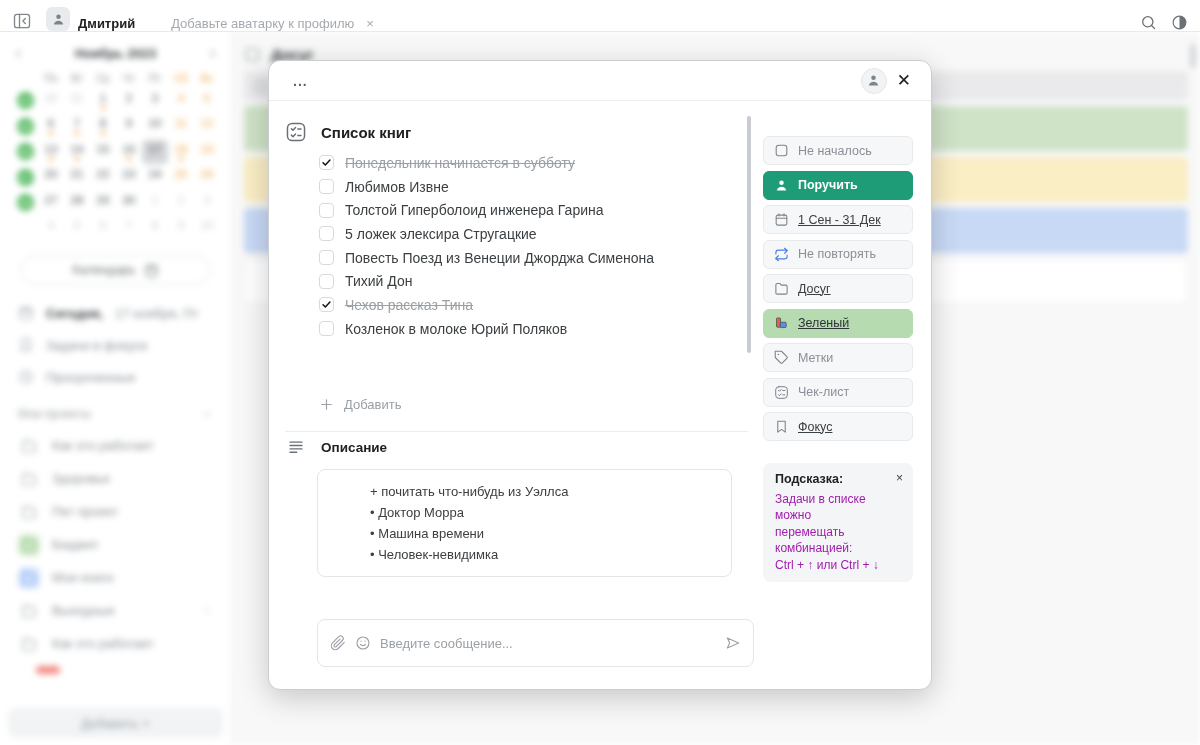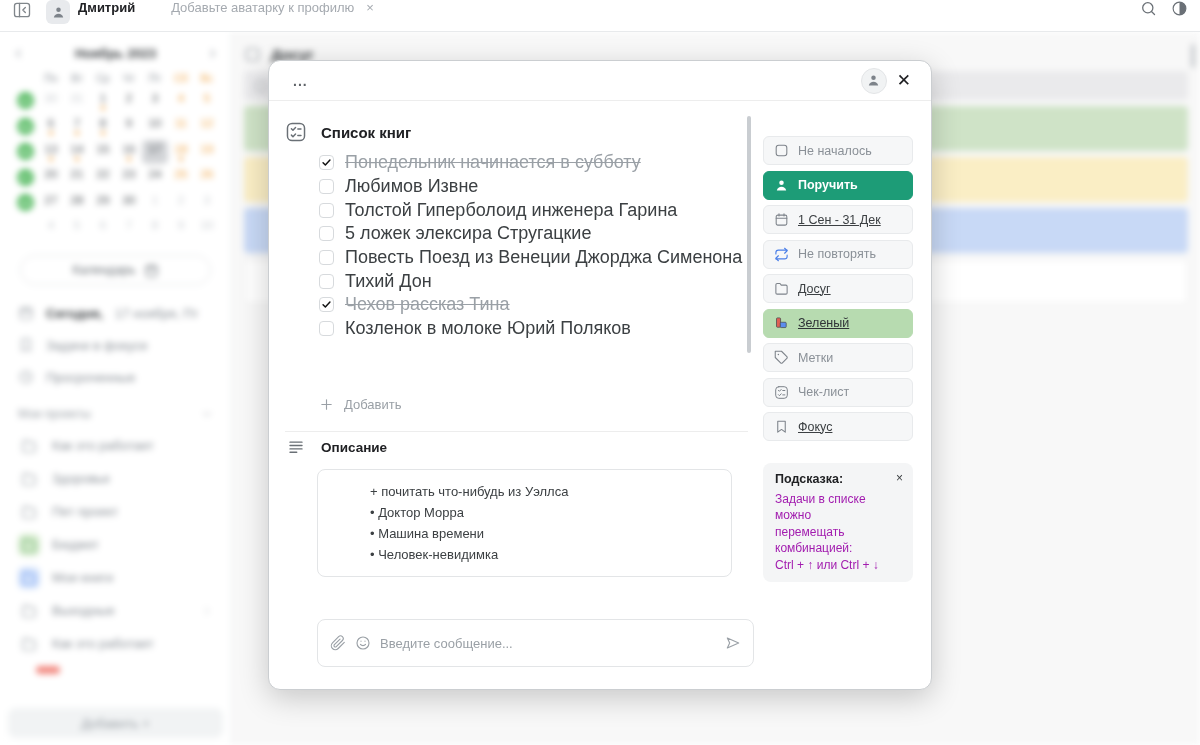--- a/index.html
+++ b/index.html
@@ -1,21 +1,21 @@
 <!DOCTYPE html>
 <html><head>
 <meta charset="utf-8">
 <style>
   * { margin:0; padding:0; box-sizing:border-box; }
   html,body { width:1200px; height:745px; overflow:hidden; background:#fff;
     font-family:"Liberation Sans", sans-serif; color:#3c4043; }
 
   
   .topbar { position:absolute; top:0; left:0; right:0; height:32px; background:#fff;
-    border-bottom:1px solid #e8eaec; display:flex; align-items:flex-start; padding:0 12px; z-index:30; }
+    border-bottom:1px solid #e8eaec; display:flex; align-items:flex-end; padding:0 12px; z-index:30; }
   .tb-collapse { width:20px; height:20px; color:#80868b; margin-right:14px; cursor:pointer; }
   .tb-avatar { width:24px; height:24px; border-radius:6px; background:#e8eaed; color:#7d838a;
     display:flex; align-items:center; justify-content:center; margin-right:8px; }
   .tb-avatar svg { width:15px; height:15px; }
   .tb-name { font-size:13px; font-weight:700; color:#202124; margin-right:36px; }
   .tb-hint { font-size:13px; color:#a5aab0; }
   .tb-hint-close { font-size:13px; color:#a5aab0; margin-left:12px; cursor:pointer; }
   .tb-right { margin-left:auto; display:flex; align-items:center; gap:14px; color:#6a7076; }
   .tb-right .ic svg { width:17px; height:17px; }
 
@@ -97,21 +97,21 @@
 
   .col-left { position:absolute; left:16px; top:0; width:463px; height:100%; }
   .cl-title-row { position:absolute; top:20px; left:0; display:flex; align-items:center; gap:14px; }
   .cl-title-row .ic { color:#6a7076; } .cl-title-row .ic svg { width:22px; height:22px; }
   .cl-title { font-size:15px; font-weight:700; color:#202124; }
   .chk-list { position:absolute; top:50px; left:34px; right:0; }
   .chk-row { height:23.7px; display:flex; align-items:center; gap:11px; cursor:pointer; }
   .cbox { width:15px; height:15px; min-width:15px; border:1.5px solid #d7dadd; border-radius:4px;
     background:#fff; display:flex; align-items:center; justify-content:center; color:#111; }
   .cbox svg { width:11px; height:11px; }
-  .chk-label { font-size:18px; color:#3c4043; white-space:nowrap; }
+  .chk-label { font-size:14px; color:#3c4043; white-space:nowrap; }
   .chk-row.done .chk-label { color:#9aa0a6; text-decoration:line-through; }
   .add-row { position:absolute; top:290px; left:34px; height:26px; display:flex; align-items:center;
     gap:10px; color:#9aa0a6; cursor:pointer; }
   .add-row .ic svg { width:15px; height:15px; }
   .add-label { font-size:13px; }
   .cl-divider { position:absolute; top:330px; left:0; width:463px; height:1px; background:#ededed; }
   .desc-row { position:absolute; top:337px; left:2px; display:flex; align-items:center; gap:16px; }
   .desc-row .ic { color:#6a7076; } .desc-row .ic svg { width:18px; height:18px; }
   .desc-title { font-size:13.5px; font-weight:700; color:#202124; }
   .desc-box { position:absolute; top:368px; left:32px; width:415px; height:108px;

